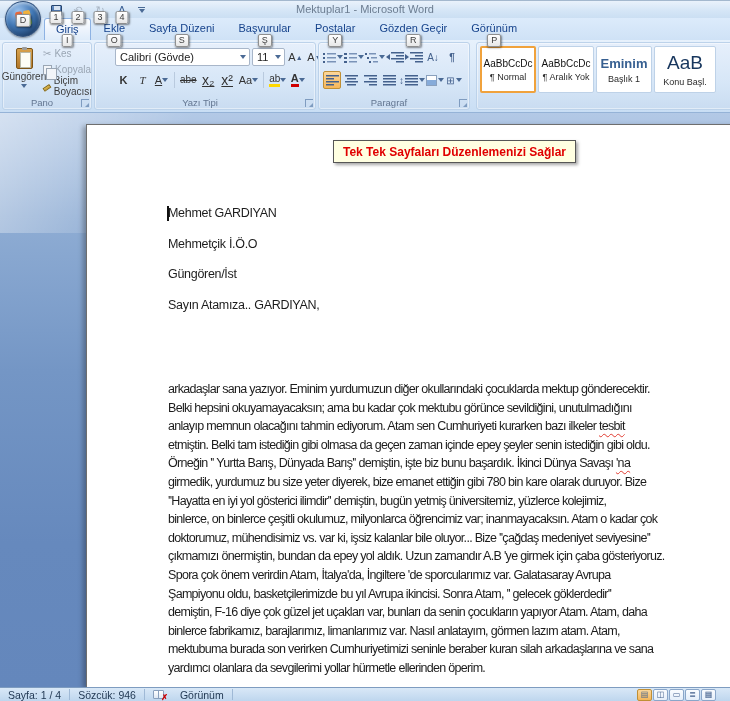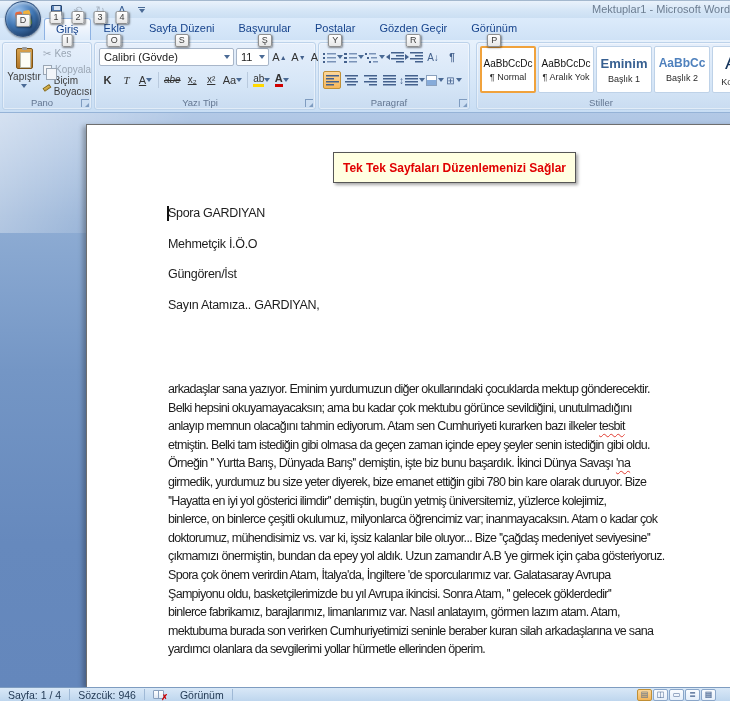--- a/index.html
+++ b/index.html
@@ -3,21 +3,21 @@
 <meta charset="utf-8">
 <style>
   html,body{margin:0;padding:0;background:#9db8d9;}
   *{box-sizing:border-box;}
   #window{position:relative;width:730px;height:701px;overflow:hidden;background:#fff;
     font-family:"Liberation Sans",sans-serif;-webkit-font-smoothing:antialiased;}
 
   
   #titlebar{position:absolute;left:0;top:0;width:730px;height:18px;
     background:linear-gradient(#eaf2fb,#d4e5f6 60%,#cbdff3);border-top:1px solid #a4b8ce;}
-  #title{position:absolute;left:0;right:0;top:2px;text-align:right;font-size:11px;color:#6c7d91;}
+  #title{position:absolute;left:0;right:0;top:2px;text-align:center;font-size:11px;color:#6c7d91;}
 
   
   #orb{position:absolute;left:5px;top:1px;width:36px;height:36px;border-radius:50%;z-index:40;
     background:radial-gradient(circle at 35% 28%, #9cc3ee 0%, #4177b4 45%, #1d3f6b 80%, #122c4e 100%);
     border:1px solid #33527c;box-shadow:0 1px 2px rgba(0,0,0,.4), inset 0 2px 3px rgba(255,255,255,.5);}
   #orb .petals{position:absolute;left:10px;top:9px;display:grid;grid-template-columns:7px 7px;grid-template-rows:7px 7px;gap:1px;transform:rotate(-10deg);}
   #orb .petals span{border-radius:2px;display:block;}
   #orb .p1{background:#e8683c;} #orb .p2{background:#f2b23d;} #orb .p3{background:#4a90d9;} #orb .p4{background:#7bb547;}
   .keytip{position:absolute;background:linear-gradient(#ffffff,#e7e7e7);border:1px solid #8f8f8f;border-radius:2px;
     box-shadow:1px 1px 2px rgba(0,0,0,.45);font-size:9px;line-height:11px;padding:0 3px;color:#3c3c3c;z-index:60;}
@@ -62,32 +62,32 @@
   #paste-btn .lbl{font-size:10px;color:#3c3c3c;}
   .small-cmds{position:absolute;left:40px;top:4px;display:flex;flex-direction:column;gap:3px;}
   .scmd{display:flex;align-items:center;gap:3px;font-size:10px;color:#3c3c3c;height:13px;}
   .scmd.dis{color:#9aa6b4;}
   .copy-ic{width:9px;height:10px;background:#f2f5f9;border:1px solid #9aa6b4;position:relative;}
   .copy-ic::after{content:"";position:absolute;left:2px;top:2px;width:9px;height:10px;background:#f2f5f9;border:1px solid #9aa6b4;}
   .brush-ic{width:11px;height:4px;background:linear-gradient(#e8c14a,#c49327);border:1px solid #8a6a10;transform:rotate(-35deg);margin-top:4px;}
 
   
   #grp-font{left:94px;width:222px;}
-  .frow{position:absolute;left:4px;display:flex;align-items:center;gap:2px;}
+  .frow{position:absolute;left:20px;display:flex;align-items:center;gap:2px;}
   #frow1{top:5px;} #frow2{top:28px;}
   .combo{height:18px;background:#fff;border:1px solid #a8b6c9;border-radius:2px;display:flex;align-items:center;font-size:11px;color:#222;padding-left:4px;justify-content:space-between;}
   #font-name{width:135px;} #font-size{width:33px;}
   .combo .dd{margin-right:3px;}
   .rbtn{height:18px;min-width:17px;padding:0 1px;display:flex;align-items:center;justify-content:center;font-size:11px;color:#333;border-radius:2px;}
   .rbtn .g{line-height:14px;}
   .b-bold .g{font-weight:bold;}
   .b-italic .g{font-style:italic;font-family:"Liberation Serif",serif;}
   .b-under .g{text-decoration:underline;}
-  .b-strike .g{text-decoration:line-through;font-size:10px;font-style:italic;}
-  .b-small .g{font-size:10px;text-decoration:underline;}
+  .b-strike .g{text-decoration:line-through;font-size:10px;}
+  .b-small .g{font-size:14px;text-decoration:underline;}
   .supmark{font-size:7px;vertical-align:top;color:#44618d;}
   .hl .g{border-bottom:3px solid #ffd800;line-height:11px;font-size:10px;}
   .fc .g{border-bottom:3px solid #d00000;line-height:11px;font-weight:bold;}
   .vsep{width:1px;height:16px;background:#b9cade;margin:0 2px;}
 
   
   #grp-para{left:318px;width:152px;}
   .prow{position:absolute;left:4px;display:flex;align-items:center;gap:1px;}
   #prow1{top:5px;} #prow2{top:28px;}
   .pbtn{height:18px;min-width:18px;display:flex;align-items:center;justify-content:center;gap:1px;border-radius:2px;font-size:10px;color:#44618d;}
@@ -131,21 +131,21 @@
   .scard.s4{width:62px;}
   .scard.s4 .sample{font-size:19px;color:#17365d;}
 
   
   #workspace{position:absolute;left:0;top:113px;width:730px;height:574px;overflow:hidden;
     background:linear-gradient(180deg,#b3c9e6 0%,#8fadd4 18%,#7496c5 45%,#6689bd 75%,#6487bc 100%);}
   #workspace::before{content:"";position:absolute;left:0;top:0;width:300px;height:120px;
     background:linear-gradient(115deg,rgba(255,255,255,.45),rgba(255,255,255,0) 55%);}
   #page{position:absolute;left:86px;top:11px;width:660px;height:563px;background:#fff;
     border-top:1px solid #6e6e6e;border-left:1px solid #6e6e6e;box-shadow:-3px 2px 5px rgba(0,0,0,.3);}
-  #tooltip{position:absolute;left:333px;top:39px;width:243px;height:31px;background:#ffffe1;
+  #tooltip{position:absolute;left:333px;top:27px;width:243px;height:23px;background:#ffffe1;
     border:1px solid #565656;box-shadow:2px 2px 3px rgba(0,0,0,.35);
     display:flex;align-items:center;justify-content:center;z-index:20;}
   #tooltip span{font-size:12px;font-weight:bold;color:#e00000;white-space:nowrap;}
   #caret{position:absolute;left:167px;top:93px;width:1.5px;height:15px;background:#111;}
   #doc-header{position:absolute;left:168px;top:85px;}
   .hline{height:30.5px;line-height:30.5px;font-size:12.5px;letter-spacing:-0.3px;color:#1c1c1c;white-space:nowrap;}
   #doc-body{position:absolute;left:168px;top:267px;}
   .bline{height:18.6px;line-height:18.6px;font-size:12.5px;letter-spacing:-0.7px;color:#1c1c1c;white-space:nowrap;}
   .sq-red{text-decoration-line:underline;text-decoration-style:wavy;text-decoration-color:#e03a2f;text-decoration-thickness:1px;text-underline-offset:3px;}
   .sq-green{text-decoration-line:underline;text-decoration-style:wavy;text-decoration-color:#3fae3f;text-decoration-thickness:1px;text-underline-offset:3px;}
@@ -216,21 +216,21 @@
         <div class="tab"><span>Gözden Geçir</span><span class="keytip">R</span></div>
         <div class="tab"><span>Görünüm</span><span class="keytip">P</span></div>
       </div>
   </div>
 
   <div id="ribbon">
 
     <div class="group" id="grp-pano">
       <div id="paste-btn">
         <span class="clipboard"></span>
-        <span class="lbl">Yapıştır</span>
+        <span class="lbl">Güngören</span>
         <span class="dd"></span>
       </div>
       <div class="small-cmds">
         <div class="scmd dis">
           <span>✂</span>
           <span>Kes</span>
         </div>
         <div class="scmd dis">
           <span class="copy-ic"></span>
           <span>Kopyala</span>
@@ -372,60 +372,56 @@
             <div class="slabel">¶ Normal</div>
           </div>
           <div class="scard s1">
             <div class="sample">AaBbCcDc</div>
             <div class="slabel">¶ Aralık Yok</div>
           </div>
           <div class="scard s2">
             <div class="sample">Eminim</div>
             <div class="slabel">Başlık 1</div>
           </div>
-          <div class="scard s3">
-            <div class="sample">AaBbCc</div>
-            <div class="slabel">Başlık 2</div>
-          </div>
           <div class="scard s4">
             <div class="sample">AaB</div>
             <div class="slabel">Konu Başl.</div>
           </div>
         </div>
-      <div class="glabel">Stiller</div>
     </div>
   </div>
 
   <div id="workspace">
     <div id="page"></div>
 
     <div id="tooltip">
       <span>Tek Tek Sayfaları Düzenlemenizi Sağlar</span>
     </div>
 
     <div id="caret"></div>
     <div id="doc-header">
-        <div class="hline">Spora GARDIYAN</div>
+        <div class="hline">Mehmet GARDIYAN</div>
         <div class="hline">Mehmetçik İ.Ö.O</div>
         <div class="hline">Güngören/İst</div>
         <div class="hline">Sayın Atamıza.. GARDIYAN,</div>
       </div>
     <div id="doc-body">
         <div class="bline"><span>arkadaşlar sana yazıyor. Eminim yurdumuzun diğer okullarındaki çocuklarda mektup gönderecektir.</span></div>
         <div class="bline"><span>Belki hepsini okuyamayacaksın; ama bu kadar çok mektubu görünce sevildiğini, unutulmadığını</span></div>
         <div class="bline"><span>anlayıp memnun olacağını tahmin ediyorum. Atam sen Cumhuriyeti kurarken bazı ilkeler </span><span class="sq-red">tesbit</span></div>
         <div class="bline"><span>etmiştin. Belki tam istediğin gibi olmasa da geçen zaman içinde epey şeyler senin istediğin gibi oldu.</span></div>
         <div class="bline"><span>Örneğin '' Yurtta Barış, Dünyada Barış'' demiştin, işte biz bunu başardık. İkinci Dünya Savaşı </span><span class="sq-red">'na</span></div>
         <div class="bline"><span>girmedik, yurdumuz bu size yeter diyerek, bize emanet ettiğin gibi 780 bin kare olarak duruyor. Bize</span></div>
         <div class="bline"><span>''Hayatta en iyi yol gösterici ilimdir'' demiştin, bugün yetmiş üniversitemiz, yüzlerce kolejimiz,</span></div>
         <div class="bline"><span>binlerce, on binlerce çeşitli okulumuz, milyonlarca öğrencimiz var; inanmayacaksın. Atam o kadar çok</span></div>
         <div class="bline"><span>doktorumuz, mühendisimiz vs. var ki, işsiz kalanlar bile oluyor... Bize ''çağdaş medeniyet seviyesine''</span></div>
         <div class="bline"><span>çıkmamızı önermiştin, bundan da epey yol aldık. Uzun zamandır A.B 'ye girmek için çaba gösteriyoruz.</span></div>
         <div class="bline"><span>Spora çok önem verirdin Atam, İtalya'da, İngiltere 'de sporcularımız var. Galatasaray Avrupa</span></div>
         <div class="bline"><span>Şampiyonu oldu, basketçilerimizde bu yıl Avrupa ikincisi. Sonra Atam, '' gelecek göklerdedir''</span></div>
+        <div class="bline"><span>demiştin, F-16 diye çok güzel jet uçakları var, bunları da senin çocukların yapıyor Atam. Atam, daha</span></div>
         <div class="bline"><span>binlerce fabrikamız, barajlarımız, limanlarımız var. Nasıl anlatayım, görmen lazım atam. Atam,</span></div>
         <div class="bline"><span>mektubuma burada son verirken Cumhuriyetimizi seninle beraber kuran silah arkadaşlarına ve sana</span></div>
         <div class="bline"><span>yardımcı olanlara da sevgilerimi yollar hürmetle ellerinden öperim.</span></div>
       </div>
   </div>
 
   <div id="statusbar">
     <div class="sitem">Sayfa: 1 / 4</div>
     <span class="ssep"></span>
     <div class="sitem">Sözcük: 946</div>

